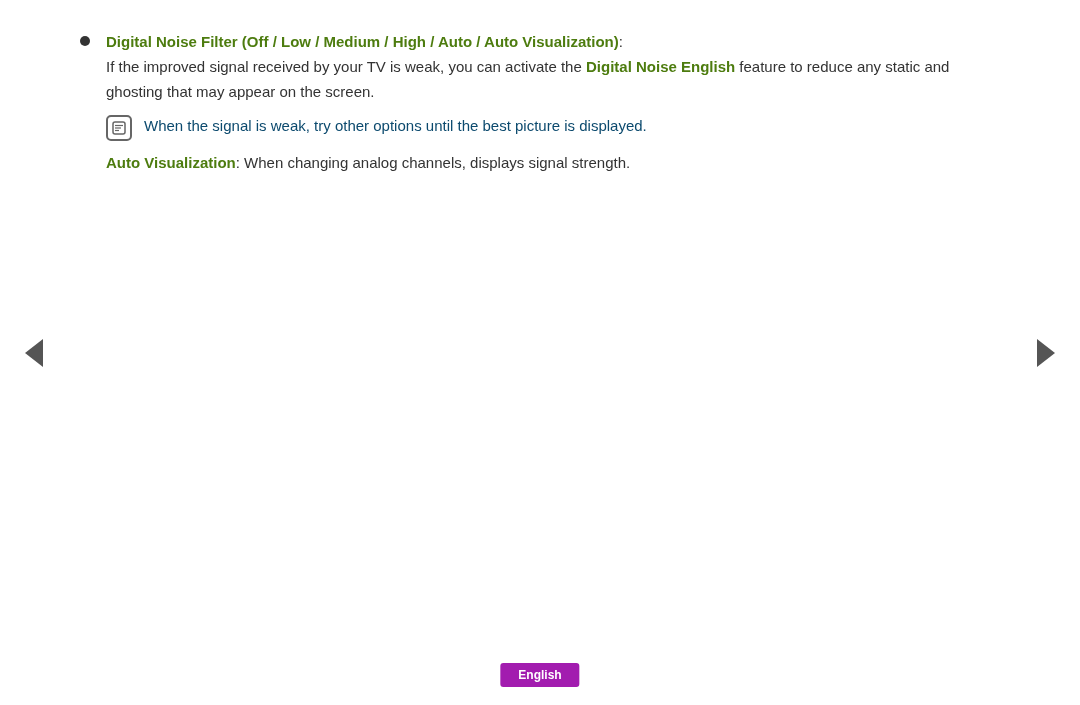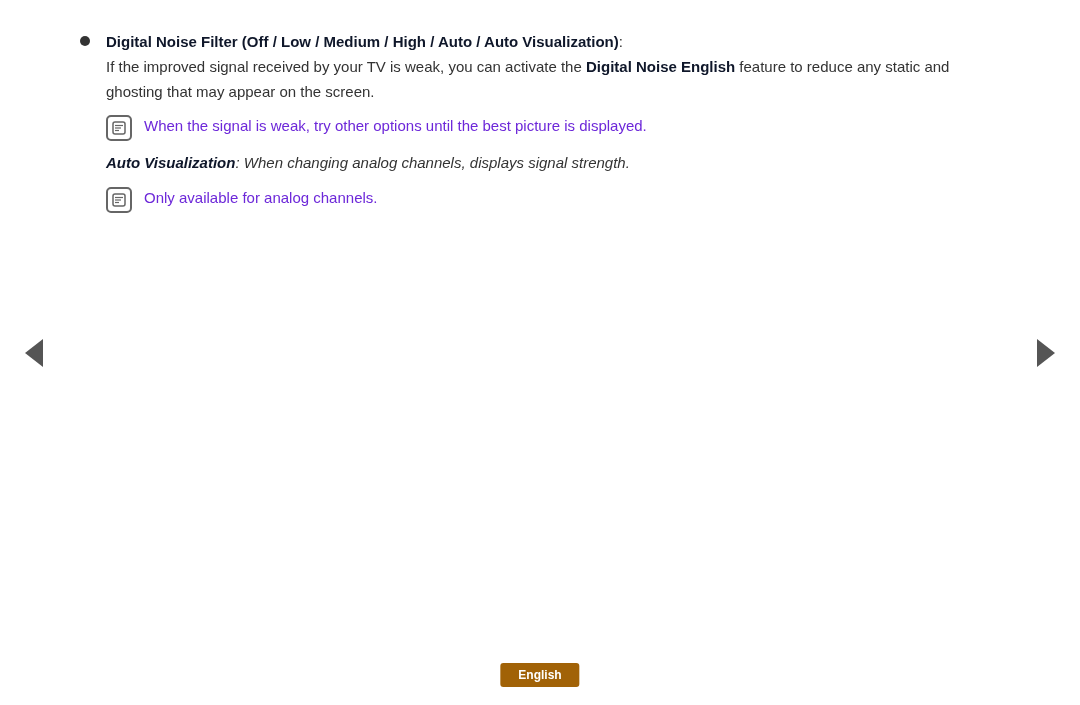--- a/index.html
+++ b/index.html
@@ -44,38 +44,37 @@
       margin-right: 16px;
       flex-shrink: 0;
     }
 
     .bullet-content {
       flex: 1;
       line-height: 1.65;
     }
 
     .blue-link {
-      color: #0f172a;
+      color: #4d7c0f;
       font-weight: 600;
     }
 
     .note-block {
       display: flex;
       align-items: flex-start;
       margin: 10px 0 10px 0;
     }
 
     .note-text {
       line-height: 1.65;
-      color: #6d28d9;
+      color: #0c4a6e;
     }
 
     .auto-vis-section {
       margin: 0 0 6px 0;
-      font-style: italic;
     }
 
     .nav-arrow {
       position: absolute;
       top: 50%;
       transform: translateY(-50%);
       width: 28px;
       height: 28px;
       display: flex;
       align-items: center;
@@ -108,21 +107,21 @@
     }
 
     .footer-bar {
       position: absolute;
       bottom: 18px;
       left: 50%;
       transform: translateX(-50%);
     }
 
     .lang-button {
-      background: #a16207;
+      background: #a21caf;
       color: #fff;
       font-size: 12px;
       font-weight: bold;
       padding: 5px 18px;
       border-radius: 3px;
       border: none;
       cursor: pointer;
     }
 
     
@@ -167,31 +166,20 @@
           </div>
           <div class="note-text">When the signal is weak, try other options until the best picture is displayed.</div>
         </div>
 
         
         <div class="auto-vis-section">
           <span class="blue-link">Auto Visualization</span><span>: When changing analog channels, displays signal strength.</span>
         </div>
 
         
-        <div class="note-block">
-          <div class="note-pencil-icon">
-            <svg width="14" height="14" viewBox="0 0 14 14" fill="none">
-              <rect x="1" y="1" width="12" height="12" rx="2" stroke="#666" stroke-width="1.5" fill="none"></rect>
-              <line x1="3" y1="4.5" x2="11" y2="4.5" stroke="#666" stroke-width="1.2"></line>
-              <line x1="3" y1="7" x2="9" y2="7" stroke="#666" stroke-width="1.2"></line>
-              <line x1="3" y1="9.5" x2="7" y2="9.5" stroke="#666" stroke-width="1.2"></line>
-            </svg>
-          </div>
-          <div class="note-text">Only available for analog channels.</div>
-        </div>
 
         
 
       </div>
     </li>
 
 
   </ul>
 
 </div>

